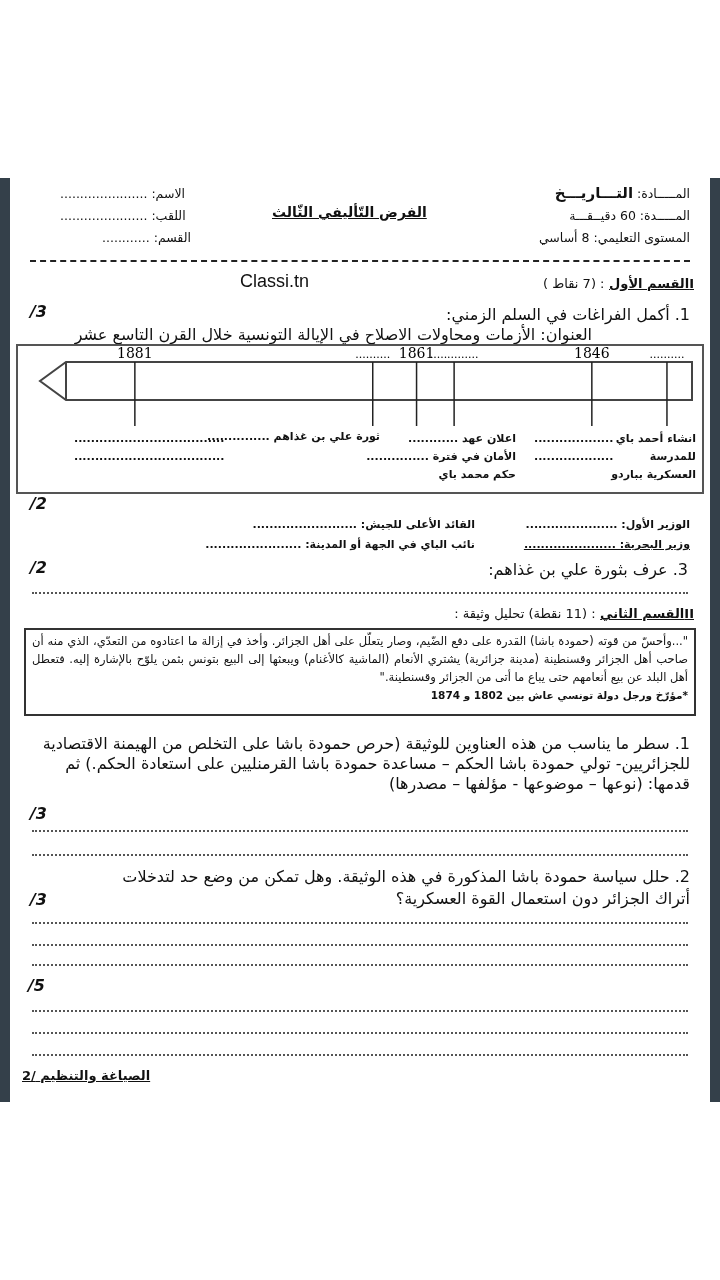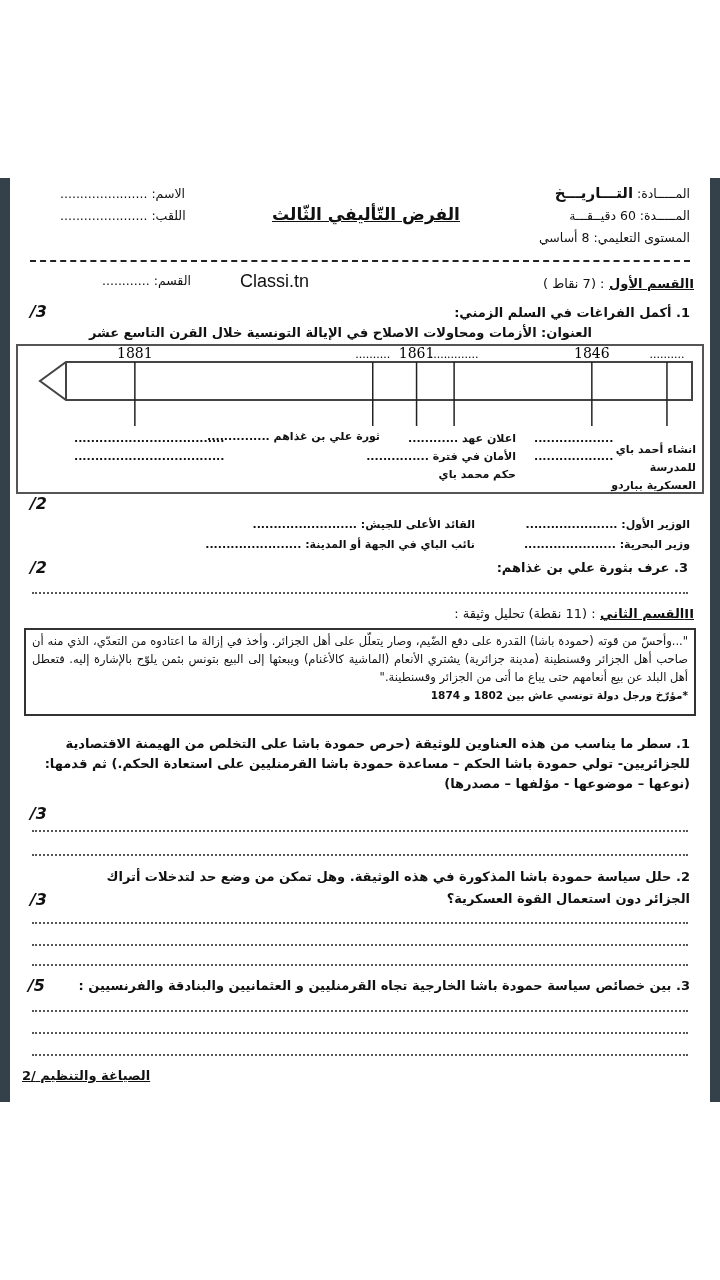--- a/index.html
+++ b/index.html
@@ -3,26 +3,26 @@
 <meta charset="utf-8">
 <style>
   html, body { margin:0; padding:0; }
   body { width:720px; height:1280px; background:#ffffff; position:relative; overflow:hidden;
          font-family:"DejaVu Sans", sans-serif; color:#111; }
   .frame { position:absolute; top:178px; left:0; width:720px; height:924px; background:#34404a; }
   .page { position:absolute; top:178px; left:10px; width:700px; height:924px; background:#ffffff; overflow:hidden; }
   .rtl { direction:rtl; }
   .abs { position:absolute; white-space:nowrap; }
   .hdr { font-size:12.5px; }
-  .title { font-size:17px; font-weight:bold; text-decoration:underline; }
+  .title { font-size:14px; font-weight:bold; text-decoration:underline; }
   .dashline { position:absolute; left:20px; right:20px; border-top:2px dashed #222; }
   .dotline { position:absolute; left:22px; right:22px; border-top:2px dotted #555; height:0; }
   .section { font-size:13px; font-weight:bold; }
   .section u { text-decoration:underline; }
-  .q { font-size:13px; font-weight:bold; }
+  .q { font-size:16px; font-weight:normal; }
   .mark { font-size:16px; font-weight:bold; font-style:italic; }
   .watermark { font-family:"Liberation Sans", sans-serif; font-size:18px; }
   .small { font-size:11px; font-weight:bold; }
   .doc-box { position:absolute; left:14px; right:14px; top:450px; height:80px; border:2px solid #333;
              padding:2px 6px; font-size:11.5px; line-height:18px; direction:rtl; text-align:justify; }
   .timeline-box { position:absolute; left:6px; right:6px; top:166px; height:146px; border:2px solid #555; }
   .ans { font-size:11px; font-weight:bold; }
   .footer { font-size:13px; font-weight:bold; text-decoration:underline; }
 </style>
 </head>
@@ -48,21 +48,21 @@
   <div class="abs title rtl" style="left:262px; top:26px;">الفرض التّأليفي الثّالث</div>
 
   <div class="abs hdr rtl" style="left:50px; top:8px;">
     <span>الاسم:</span>
     <span>......................</span>
   </div>
   <div class="abs hdr rtl" style="left:50px; top:30px;">
     <span>اللقب:</span>
     <span>......................</span>
   </div>
-  <div class="abs hdr rtl" style="left:92px; top:52px;margin-top:43px;">
+  <div class="abs hdr rtl" style="left:92px; top:52px;">
     <span>القسم:</span>
     <span>............</span>
   </div>
 
   <div class="dashline" style="top:82px;"></div>
 
   <div class="abs watermark" style="left:230px; top:93px;">Classi.tn</div>
 
   <div class="abs section rtl" style="right:16px; top:98px;">
     <u><span>I</span><span>القسم الأول</span></u>
@@ -83,21 +83,21 @@
         <text x="573.84" y="12" text-anchor="middle" font-family="&quot;DejaVu Serif&quot;, serif" font-size="14">1846</text>
         <line x1="436.12" x2="436.12" y1="16" y2="80" stroke="#222" stroke-width="1.5"></line>
         <text x="436.12" y="12" text-anchor="middle" font-family="&quot;DejaVu Serif&quot;, serif" font-size="11">..............</text>
         <line x1="398.56000000000006" x2="398.56000000000006" y1="16" y2="80" stroke="#222" stroke-width="1.5"></line>
         <text x="398.56000000000006" y="12" text-anchor="middle" font-family="&quot;DejaVu Serif&quot;, serif" font-size="14">1861</text>
         <line x1="354.74" x2="354.74" y1="16" y2="80" stroke="#222" stroke-width="1.5"></line>
         <text x="354.74" y="12" text-anchor="middle" font-family="&quot;DejaVu Serif&quot;, serif" font-size="11">..........</text>
         <line x1="116.86" x2="116.86" y1="16" y2="80" stroke="#222" stroke-width="1.5"></line>
         <text x="116.86" y="12" text-anchor="middle" font-family="&quot;DejaVu Serif&quot;, serif" font-size="14">1881</text>
       </svg>
-    <div class="abs ans rtl" style="right:6px; top:84px; line-height:18px; text-align:right;margin-top:11px;">
+    <div class="abs ans rtl" style="right:6px; top:84px; line-height:18px; text-align:right;">
       <div>انشاء أحمد باي</div>
       <div>للمدرسة</div>
       <div>العسكرية بباردو</div>
     </div>
     <div class="abs ans" style="left:516px; top:84px; line-height:18px;">
       <div>...................</div>
       <div>...................</div>
     </div>
     <div class="abs ans rtl" style="right:186px; top:84px; line-height:18px; text-align:right;">
       <div>اعلان عهد ............</div>
@@ -107,21 +107,21 @@
     <div class="abs ans rtl" style="right:322px; top:84px;">ثورة علي بن غذاهم ...............</div>
     <div class="abs ans" style="left:56px; top:84px; line-height:18px;">
       <div>....................................</div>
       <div>....................................</div>
     </div>
   </div>
 
   <div class="abs mark" style="left:20px; top:316px;">/2</div>
   <div class="abs small rtl" style="right:20px; top:340px;margin-left:12px;">الوزير الأول: ......................</div>
   <div class="abs small rtl" style="right:235px; top:340px;">القائد الأعلى للجيش: .........................</div>
-  <div class="abs small rtl" style="right:20px; top:360px;">وزير البحرية: ......................</div>
+  <div class="abs small rtl" style="right:20px; top:360px;text-decoration:underline;">وزير البحرية: ......................</div>
   <div class="abs small rtl" style="right:235px; top:360px;">نائب الباي في الجهة أو المدينة: .......................</div>
 
   <div class="abs q rtl" style="right:22px; top:382px;">3.  عرف بثورة علي بن غذاهم:</div>
   <div class="abs mark" style="left:20px; top:380px;">/2</div>
   <div class="dotline" style="top:414px;"></div>
 
   <div class="abs section rtl" style="right:16px; top:428px;margin-left:20px;">
     <u><span>II</span><span>القسم الثاني</span></u>
     <span style="font-weight:normal;">: (11 نقطة) تحليل وثيقة :</span>
   </div>
@@ -136,21 +136,20 @@
   <div class="abs mark" style="left:20px; top:626px;">/3</div>
   <div class="dotline" style="top:652px;"></div>
   <div class="dotline" style="top:676px;"></div>
 
   <div class="abs q rtl" style="right:20px; top:688px; width:600px; white-space:normal; text-align:right; line-height:22px;">2.  حلل سياسة حمودة باشا المذكورة في هذه الوثيقة. وهل تمكن من وضع حد لتدخلات أتراك الجزائر دون استعمال القوة العسكرية؟</div>
   <div class="abs mark" style="left:20px; top:712px;">/3</div>
   <div class="dotline" style="top:744px;"></div>
   <div class="dotline" style="top:766px;"></div>
   <div class="dotline" style="top:786px;"></div>
 
-  <div class="abs q rtl" style="right:20px; top:800px;">3.  بين خصائص سياسة حمودة باشا الخارجية تجاه القرمنليين و العثمانيين والبنادقة والفرنسيين :</div>
   <div class="abs mark" style="left:18px; top:798px;">/5</div>
   <div class="dotline" style="top:832px;"></div>
   <div class="dotline" style="top:854px;"></div>
   <div class="dotline" style="top:876px;"></div>
 
   <div class="abs footer" style="left:12px; top:890px;">
     <span>2/</span>
     <span>الصياغة والتنظيم</span>
   </div>
 </div>

